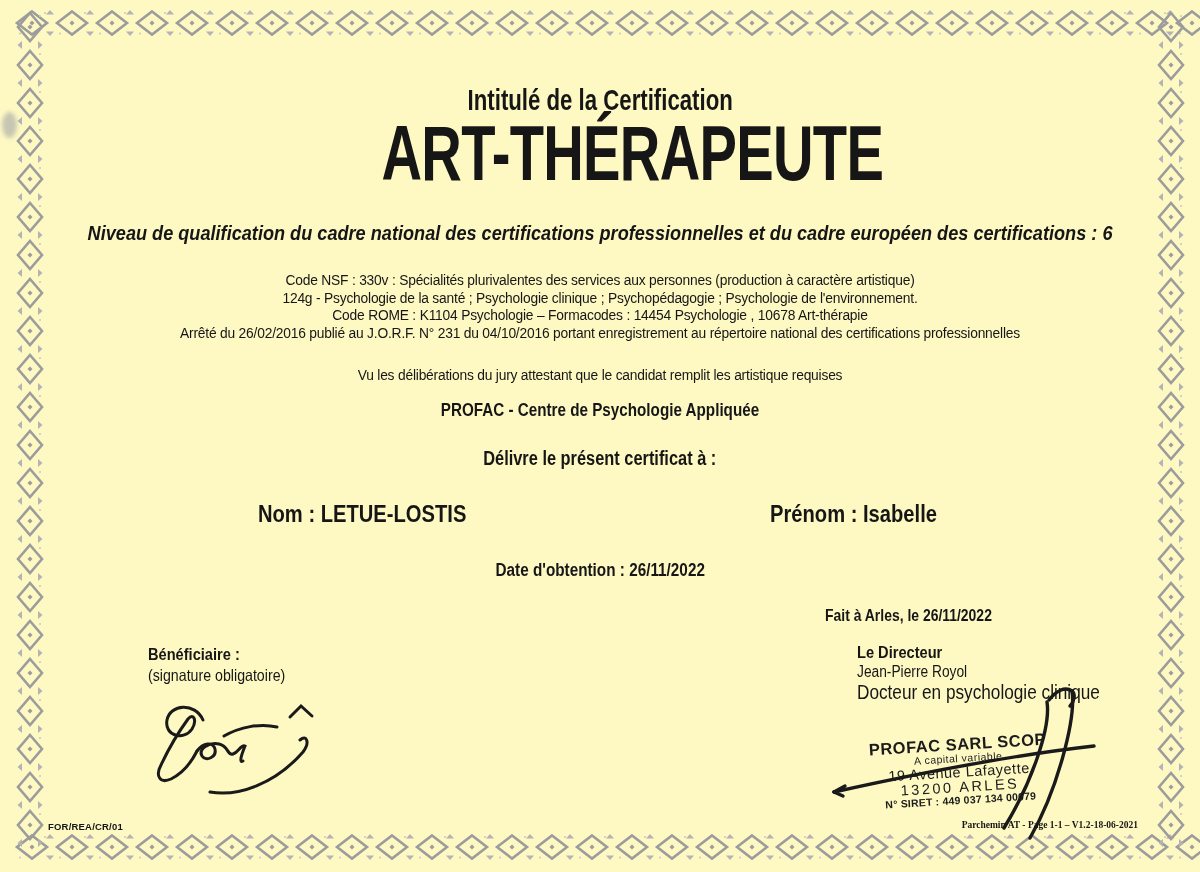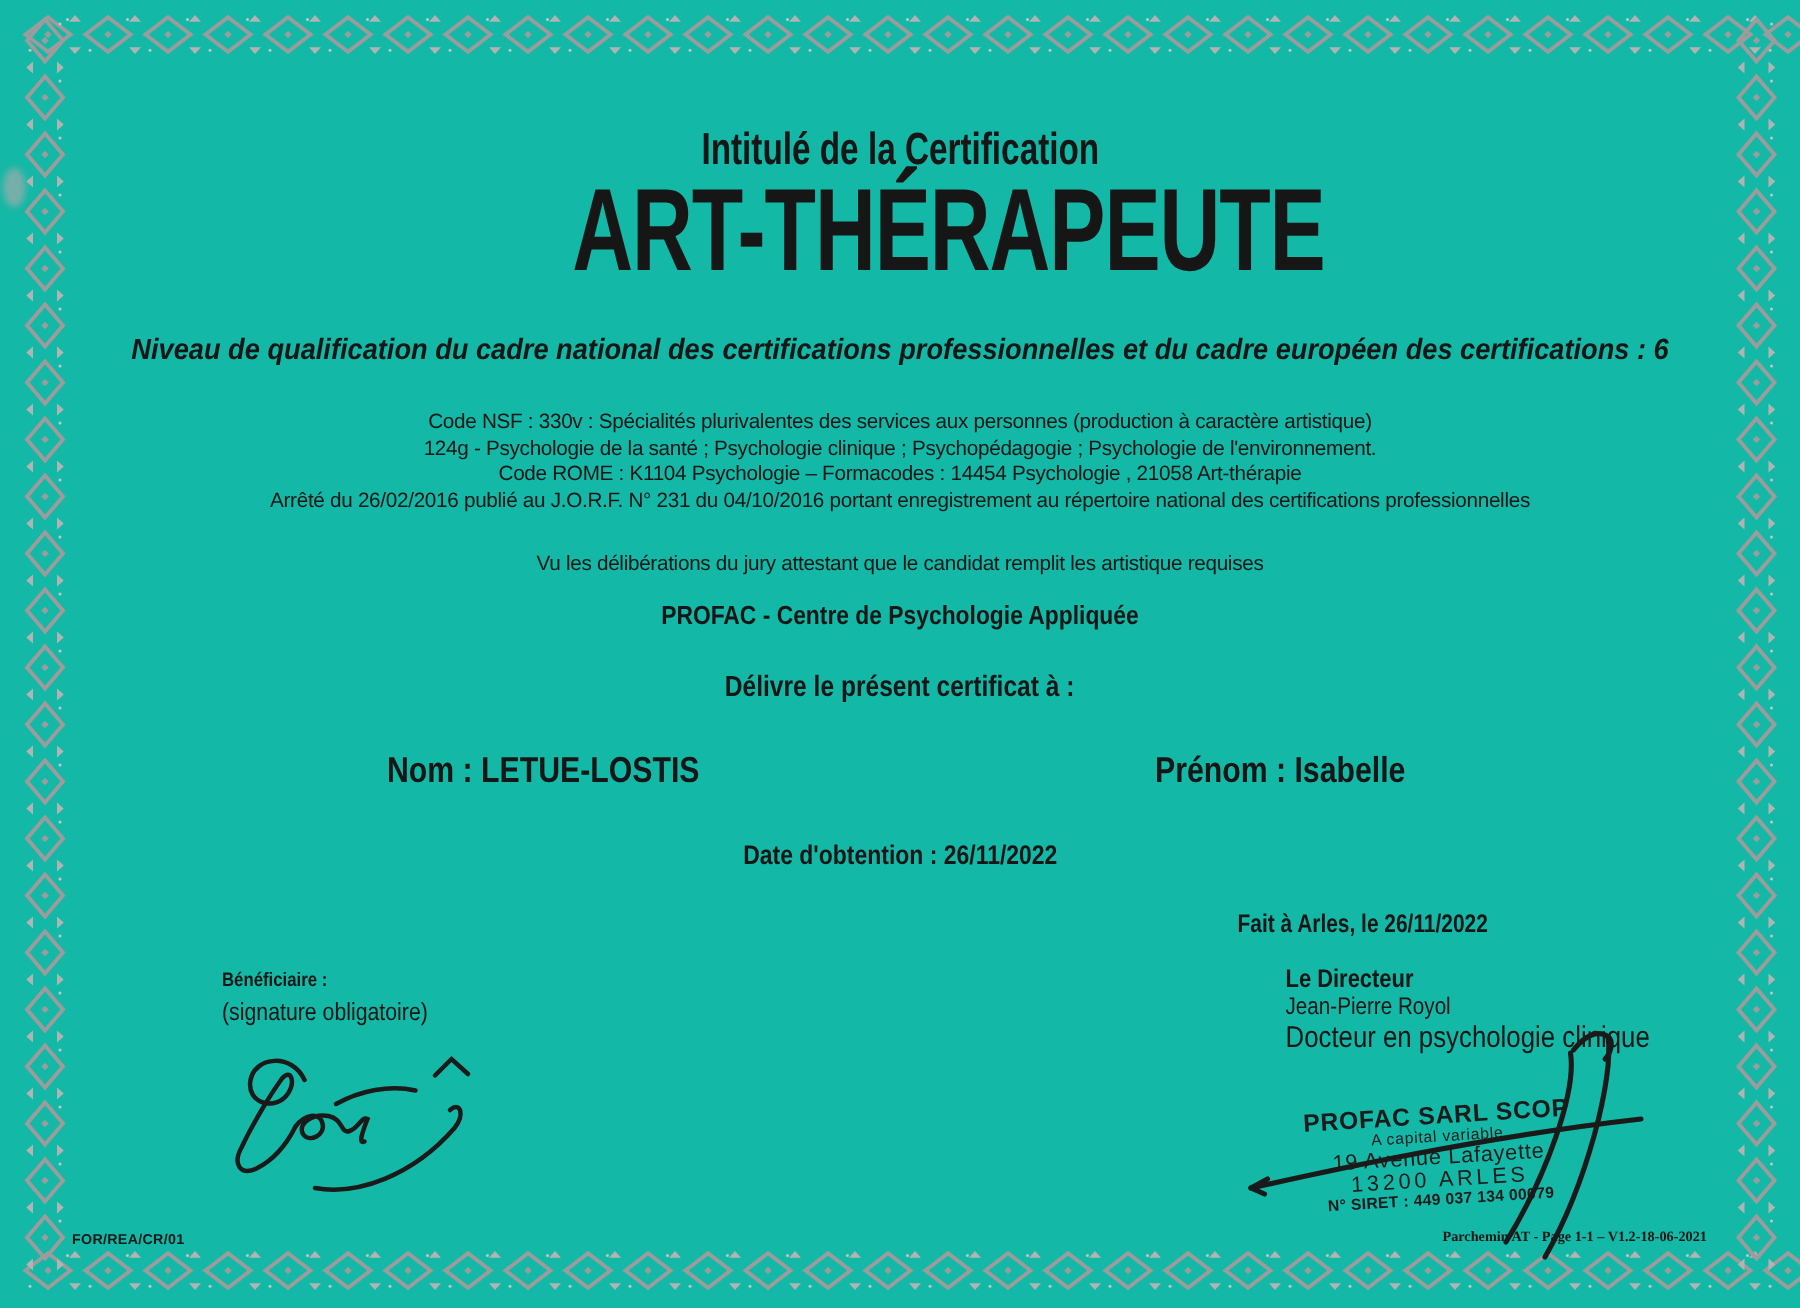--- a/index.html
+++ b/index.html
@@ -1,17 +1,17 @@
 <!DOCTYPE html>
 <html lang="fr"><head>
 <meta charset="utf-8">
 <style>
   html,body{margin:0;padding:0;background:#e8e8e8;}
   .page{
-    position:relative;width:1200px;height:872px;background:#14b8a6;
+    position:relative;width:1200px;height:872px;background:#fef9c3;
     font-family:"Liberation Sans","DejaVu Sans",sans-serif;color:#161616;
     overflow:hidden;margin:0 auto;
   }
   .abs{position:absolute;white-space:nowrap;}
   .centered{left:0;width:100%;text-align:center;}
   .cond{display:inline-block;transform-origin:center center;}
   .condL{display:inline-block;transform-origin:left center;}
 
   .header-label{top:83px;font-size:30px;font-weight:bold;}
   .header-label .cond{transform:scaleX(.74);}
@@ -26,21 +26,21 @@
   .delivery{top:447px;font-size:19.5px;font-weight:bold;}
   .delivery .cond{transform:scaleX(.84);}
   .name-field{top:500px;font-size:24px;font-weight:bold;}
   .name-last{left:258px;}
   .name-first{left:770px;text-align:right;}
   .name-field .condL{transform:scaleX(.84);}
   .obtention{top:560px;font-size:18px;font-weight:bold;}
   .obtention .cond{transform:scaleX(.85);}
   .issue-place{top:606px;left:825px;font-size:17px;font-weight:bold;}
   .issue-place .condL{transform:scaleX(.82);}
-  .benef-label{top:645px;left:148px;font-size:13px;font-weight:bold;}
+  .benef-label{top:645px;left:148px;font-size:17px;font-weight:bold;}
   .benef-note{top:666px;left:148px;font-size:16.5px;}
   .benef-label .condL,.benef-note .condL,.dir .condL{transform:scaleX(.86);}
   .dir-title{top:643px;left:857px;font-size:17px;font-weight:bold;}
   .dir-name{top:663px;left:857px;font-size:16px;}
   .dir-qual{top:681px;left:857px;font-size:20px;}
   .sig-benef{left:140px;top:696px;}
   .sig-dir{left:818px;top:684px;}
   .stamp{
     left:843px;top:736px;width:232px;text-align:center;color:#1b1b1b;
     transform:rotate(-3.5deg);transform-origin:center center;line-height:1.06;
@@ -198,21 +198,21 @@
     <span class="cond">ART-THÉRAPEUTE</span>
   </div>
 
   <div class="abs centered level-line">
     <span class="cond">Niveau de qualification du cadre national des certifications professionnelles et du cadre européen des certifications : 6</span>
   </div>
 
   <div class="abs centered codes">
     <div>Code NSF : 330v : Spécialités plurivalentes des services aux personnes (production à caractère artistique)</div>
     <div>124g - Psychologie de la santé ; Psychologie clinique ; Psychopédagogie ; Psychologie de l'environnement.</div>
-    <div>Code ROME : K1104 Psychologie – Formacodes : 14454 Psychologie , 21058 Art-thérapie</div>
+    <div>Code ROME : K1104 Psychologie – Formacodes : 14454 Psychologie , 10678 Art-thérapie</div>
     <div>Arrêté du 26/02/2016 publié au J.O.R.F. N° 231 du 04/10/2016 portant enregistrement au répertoire national des certifications professionnelles</div>
   </div>
 
   <div class="abs centered jury-line">Vu les délibérations du jury attestant que le candidat remplit les artistique requises</div>
 
   <div class="abs centered issuer">
     <span class="cond">PROFAC - Centre de Psychologie Appliquée</span>
   </div>
 
   <div class="abs centered delivery">

